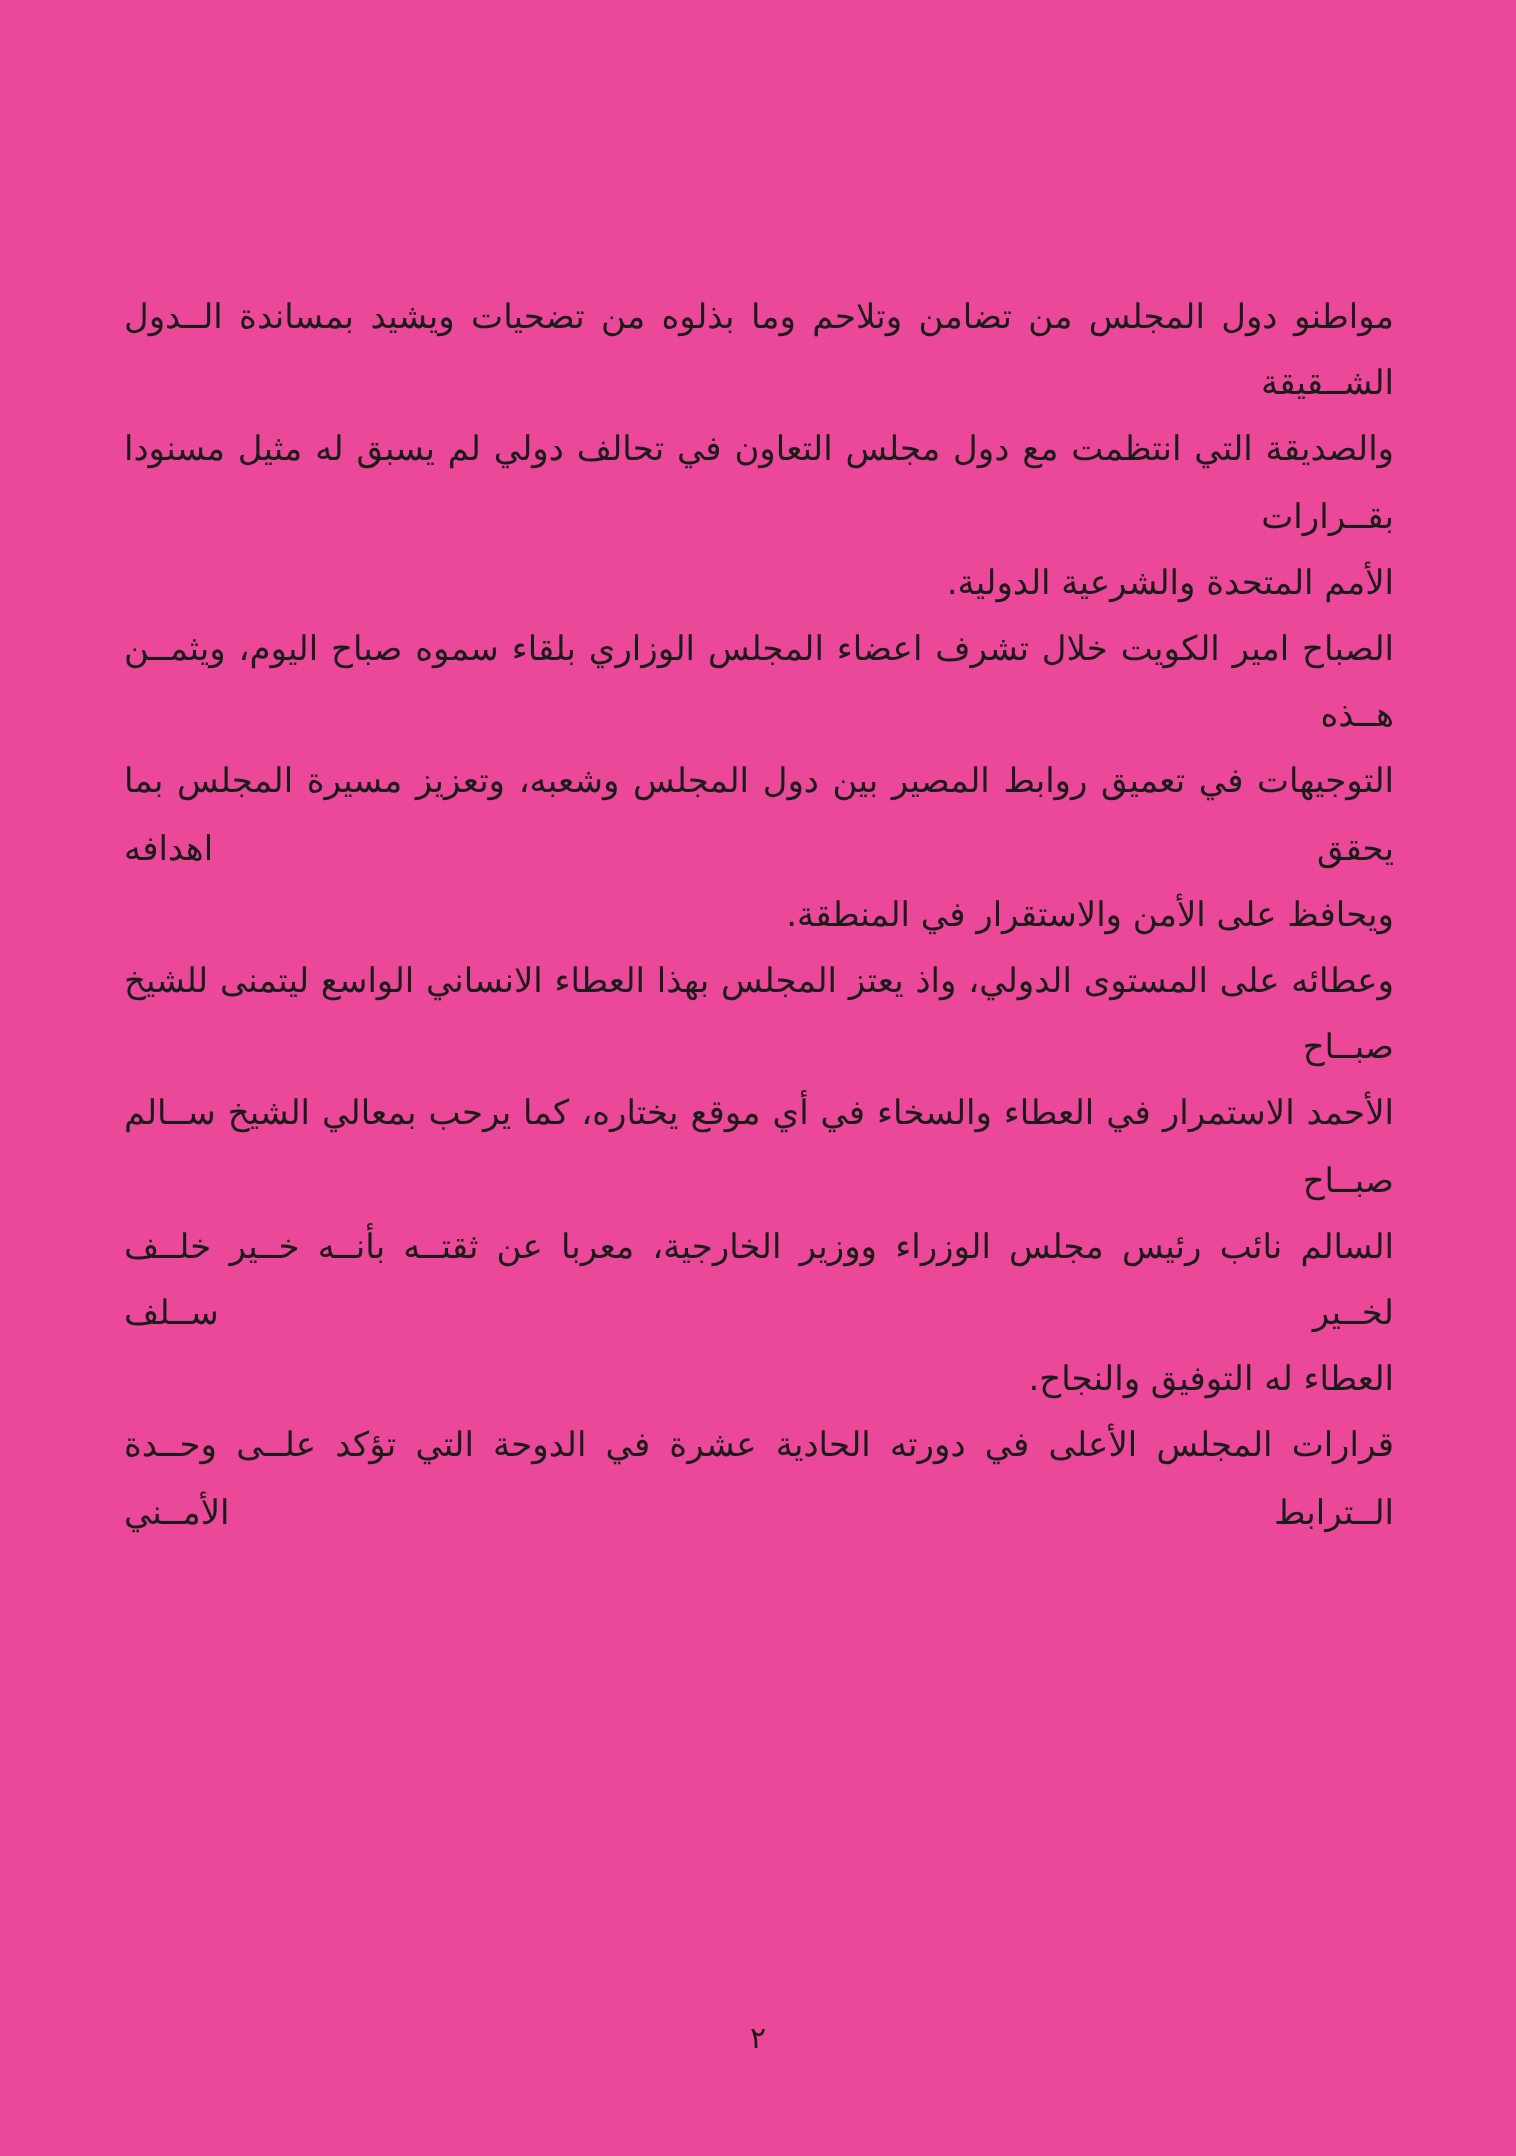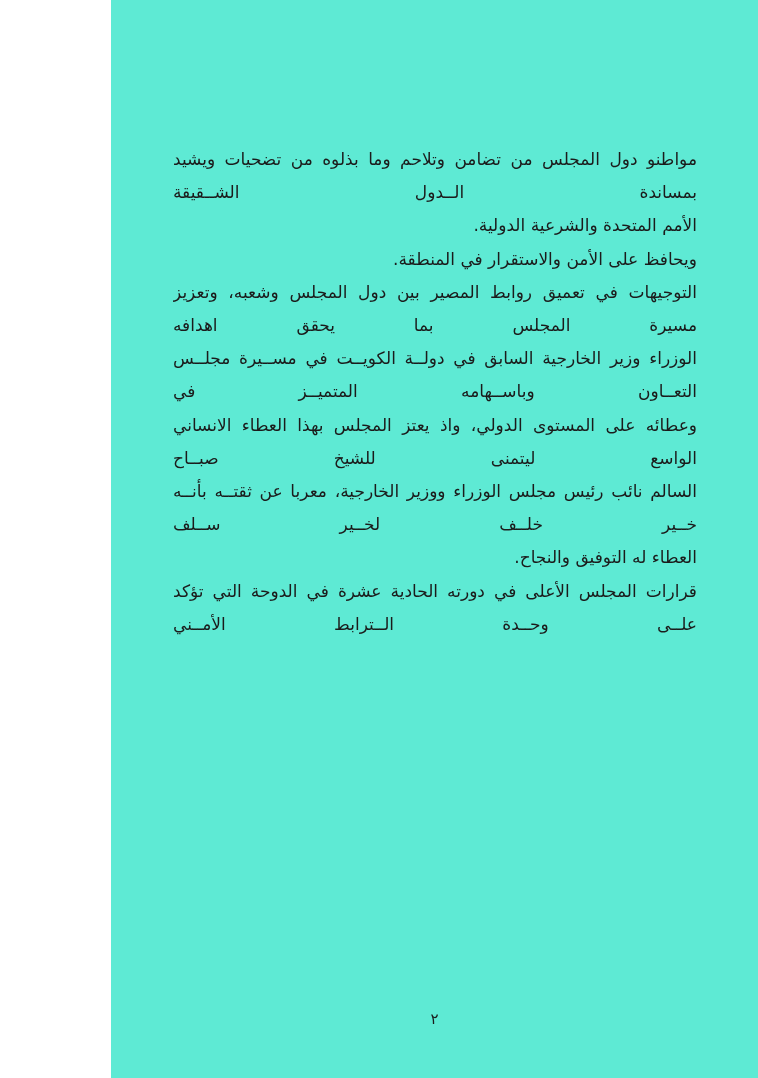--- a/index.html
+++ b/index.html
@@ -2,23 +2,23 @@
 <html lang="ar" dir="rtl"><head>
 <meta charset="utf-8">
 <style>
   html, body {
     margin: 0;
     padding: 0;
     background: #ffffff;
   }
   .page {
     position: relative;
-    width: 647px;
+    width: 758px;
     height: 1078px;
-    background: #5eead4;
+    background: #ec4899;
     overflow: hidden;
     font-family: "DejaVu Sans", sans-serif;
     color: #1b1b1b;
     direction: rtl;
   }
   .text-block {
     position: absolute;
     top: 143px;
     right: 61px;
     left: 62px;
@@ -54,31 +54,33 @@
   }
 </style>
 </head>
 <body>
 
 <div class="page">
   <div class="text-block">
 
     <div class="paragraph">
       <div class="line">مواطنو دول المجلس من تضامن وتلاحم وما بذلوه من تضحيات ويشيد بمساندة الــدول الشــقيقة</div>
+      <div class="line">والصديقة التي انتظمت مع دول مجلس التعاون في تحالف دولي لم يسبق له مثيل مسنودا بقــرارات</div>
       <div class="line end">الأمم المتحدة والشرعية الدولية.</div>
     </div>
 
     <div class="paragraph">
+      <div class="line">الصباح امير الكويت خلال تشرف اعضاء المجلس الوزاري بلقاء سموه صباح اليوم، ويثمــن هــذه</div>
+      <div class="line">التوجيهات في تعميق روابط المصير بين دول المجلس وشعبه، وتعزيز مسيرة المجلس بما يحقق اهدافه</div>
       <div class="line end">ويحافظ على الأمن والاستقرار في المنطقة.</div>
-      <div class="line">التوجيهات في تعميق روابط المصير بين دول المجلس وشعبه، وتعزيز مسيرة المجلس بما يحقق اهدافه</div>
     </div>
 
     <div class="paragraph">
-      <div class="line">الوزراء وزير الخارجية السابق في دولــة الكويــت في مســيرة مجلــس التعــاون وباســهامه المتميــز في</div>
       <div class="line">وعطائه على المستوى الدولي، واذ يعتز المجلس بهذا العطاء الانساني الواسع ليتمنى للشيخ صبــاح</div>
+      <div class="line">الأحمد الاستمرار في العطاء والسخاء في أي موقع يختاره، كما يرحب بمعالي الشيخ ســالم صبــاح</div>
       <div class="line">السالم نائب رئيس مجلس الوزراء ووزير الخارجية، معربا عن ثقتــه بأنــه خــير خلــف لخــير ســلف</div>
       <div class="line end">العطاء له التوفيق والنجاح.</div>
     </div>
 
     <div class="paragraph">
       <div class="line">قرارات المجلس الأعلى في دورته الحادية عشرة في الدوحة التي تؤكد علــى وحــدة الــترابط الأمــني</div>
 
     </div>
 
   </div>

